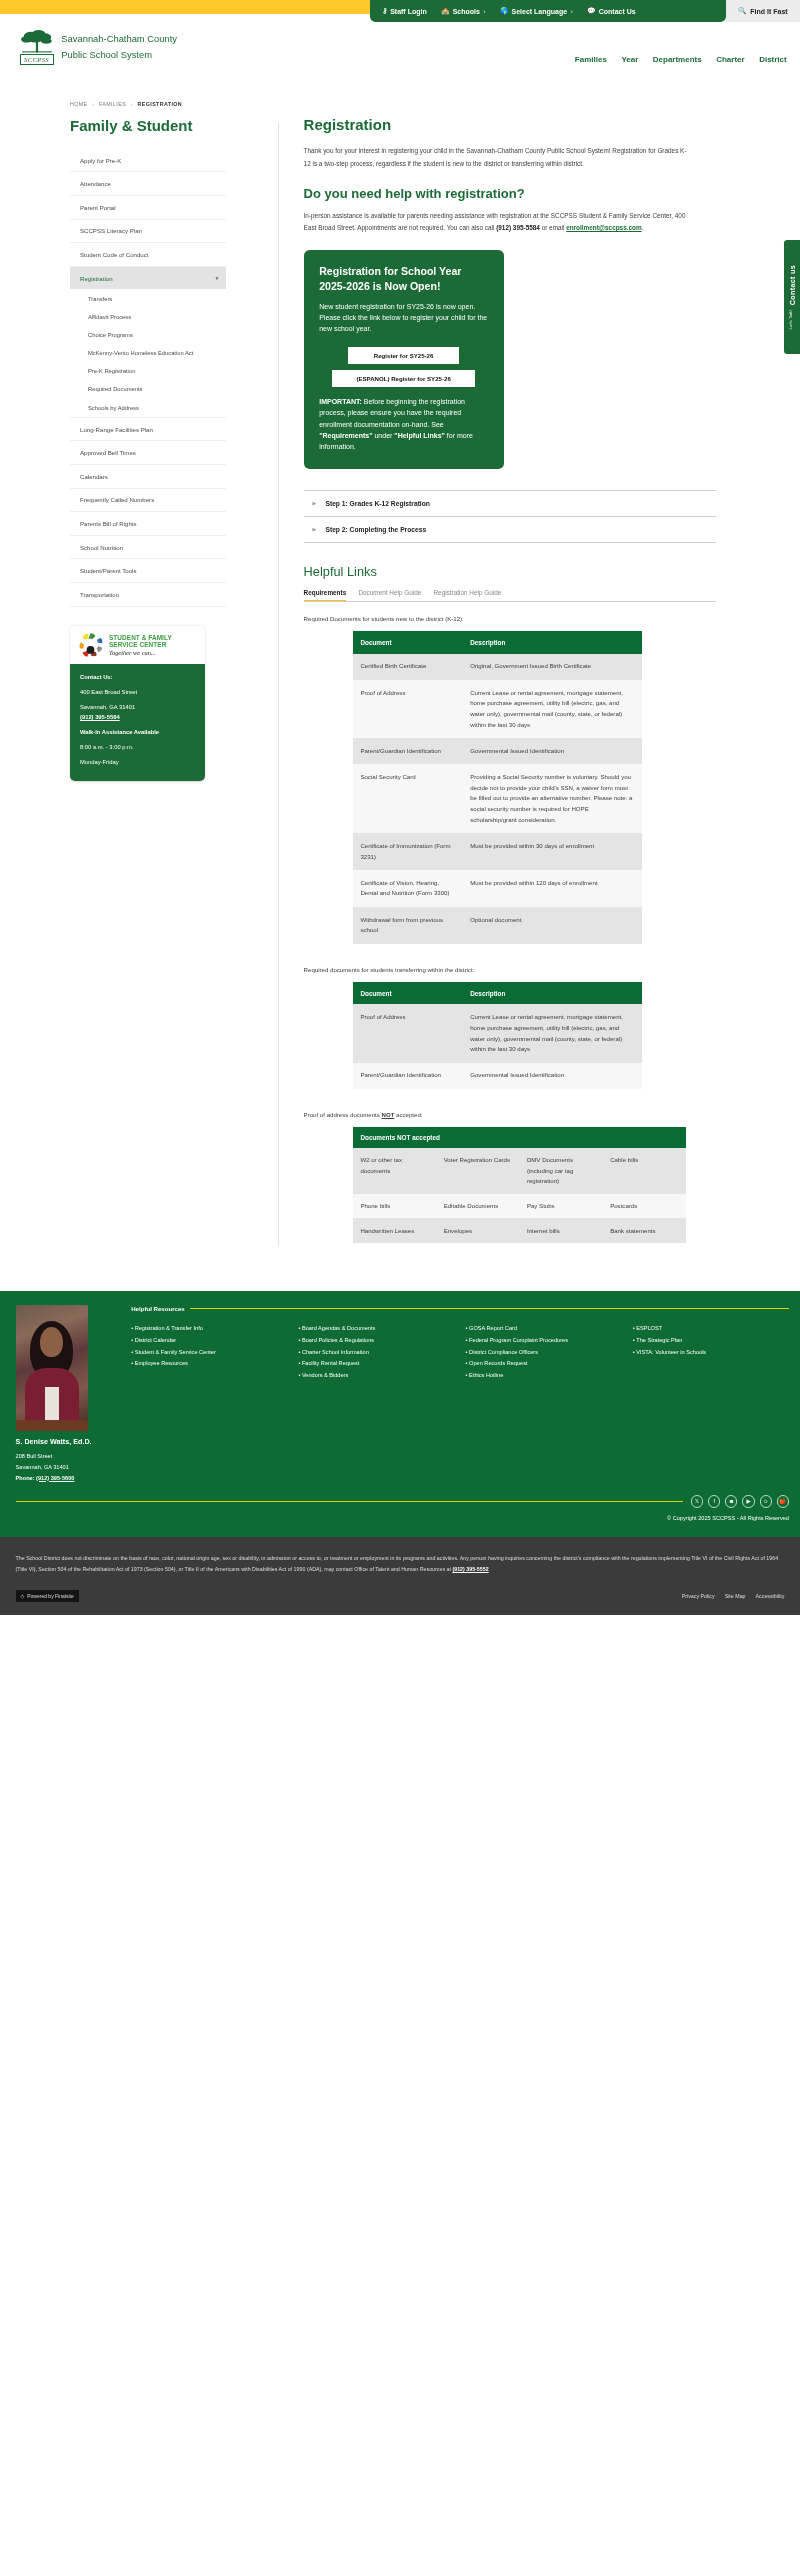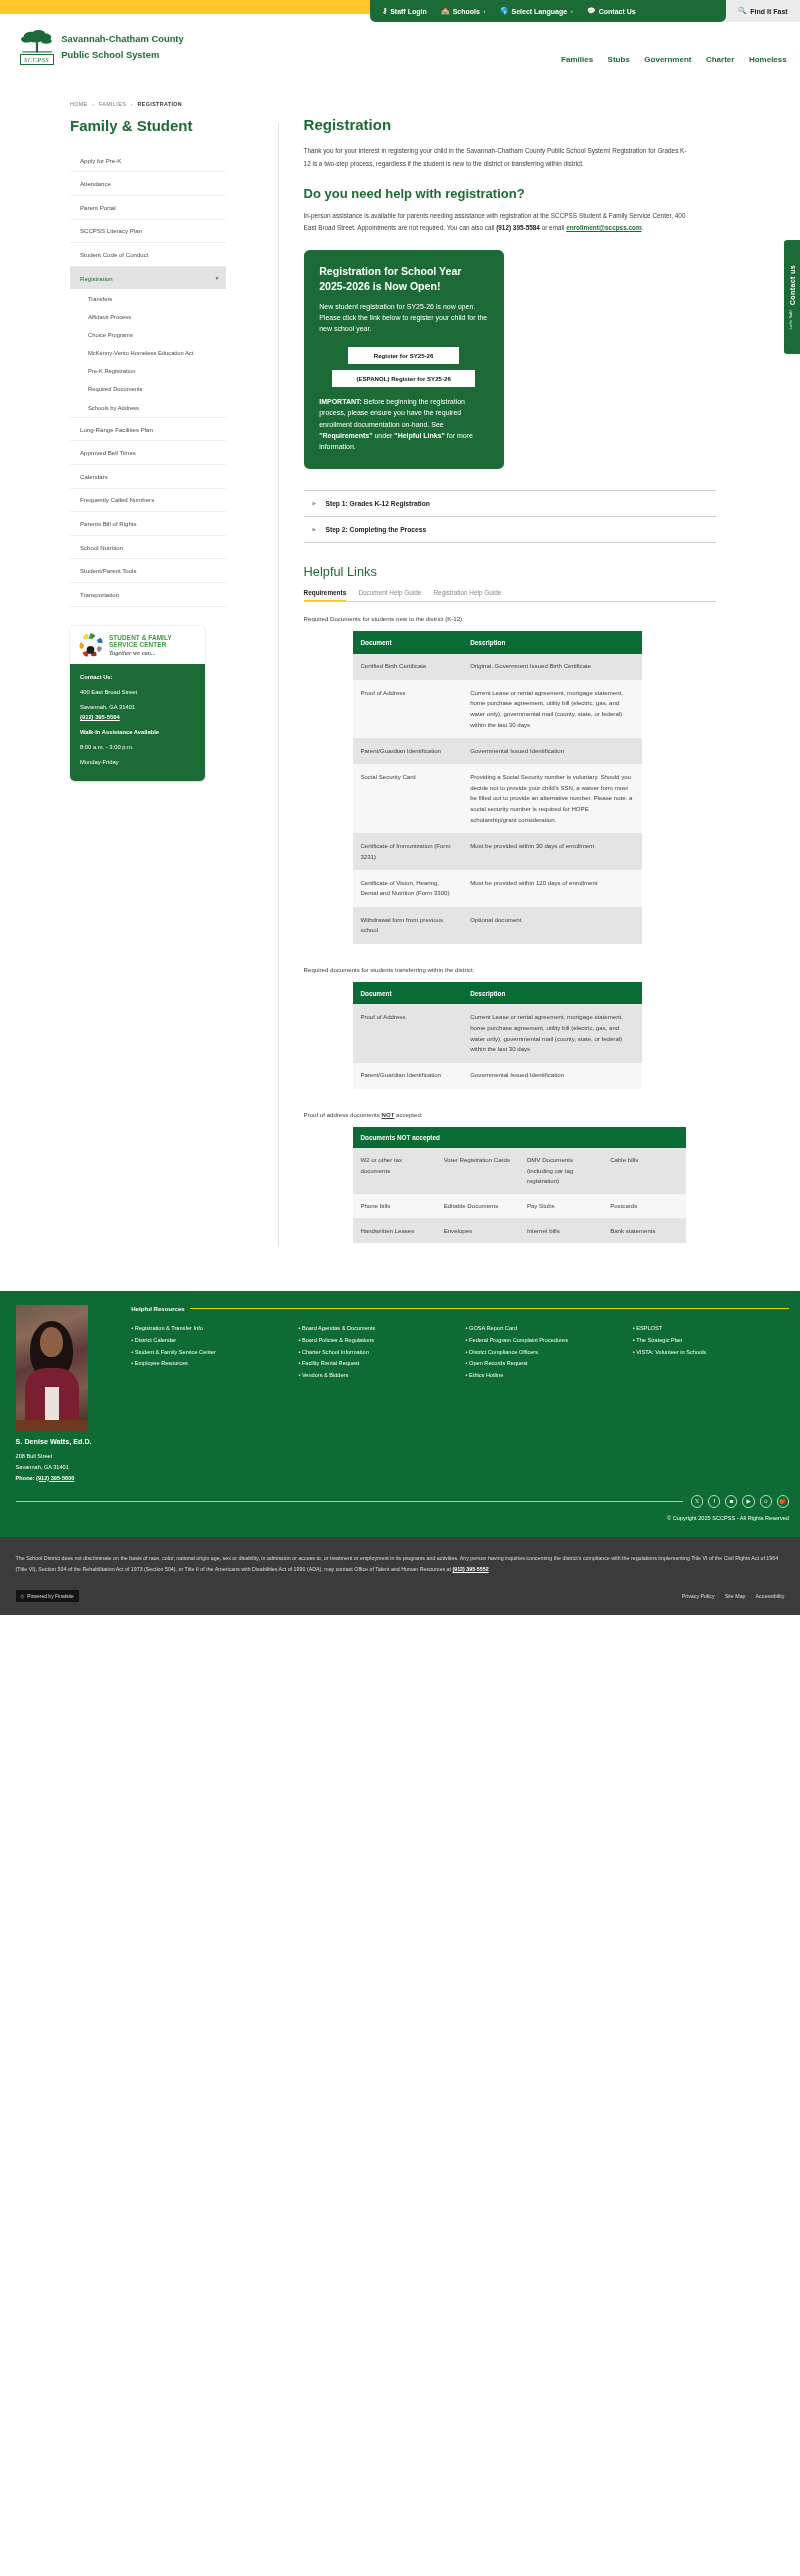--- a/index.html
+++ b/index.html
@@ -47,21 +47,21 @@
   }
   .tree-mark { width: 34px; height: 37px; position: relative; }
   .sccpss-box {
     position: absolute; bottom: 0; left: 0; width: 34px; height: 11px;
     border: 0.8px solid #1C6B36;
     display: flex; align-items: center; justify-content: center;
     font-family: "Liberation Serif", serif; font-style: italic;
     font-size: 6.7px; color: #1C6B36; letter-spacing: 0.3px;
   }
   .brand-title {
-    color: #1C6B36; font-weight: bold; font-size: 9.4px; line-height: 1.65;
+    color: #1C6B36; font-weight: normal; font-size: 9.4px; line-height: 1.65;
   }
   .mainnav {
     position: absolute; right: 13.3px; top: 29px;
     display: flex; gap: 14.5px;
   }
   .mainnav a {
     color: #1C6B36; font-weight: bold; font-size: 8px;
     text-decoration: none; cursor: pointer;
   }
 
@@ -355,24 +355,24 @@
       </svg>
       <div class="sccpss-box">SCCPSS</div>
     </div>
     <div class="brand-title">
       <div>Savannah-Chatham County</div>
       <div>Public School System</div>
     </div>
   </div>
   <nav class="mainnav">
     <a>Families</a>
-    <a>Stubs</a>
-    <a>Government</a>
+    <a>Year</a>
+    <a>Departments</a>
     <a>Charter</a>
-    <a>Homeless</a>
+    <a>District</a>
   </nav>
 </div>
 
 <div class="breadcrumb">
   <span>HOME</span>
   <span class="sep">›</span>
   <span>FAMILIES</span>
   <span class="sep">›</span>
   <span class="cur">REGISTRATION</span>
 </div>

